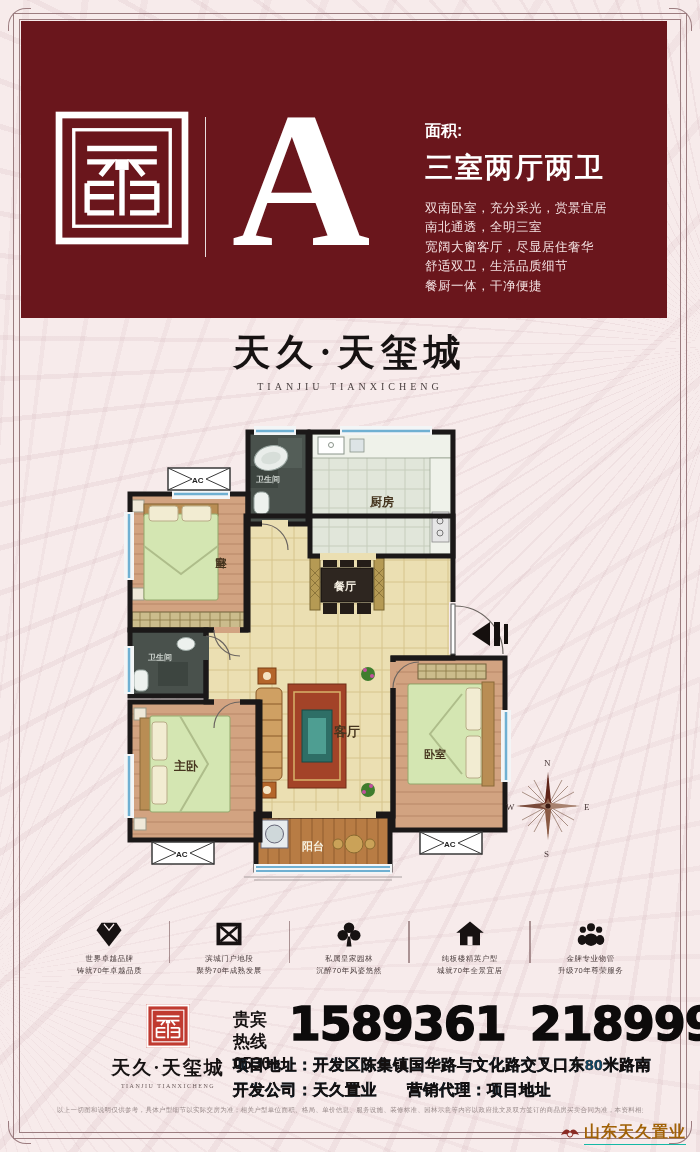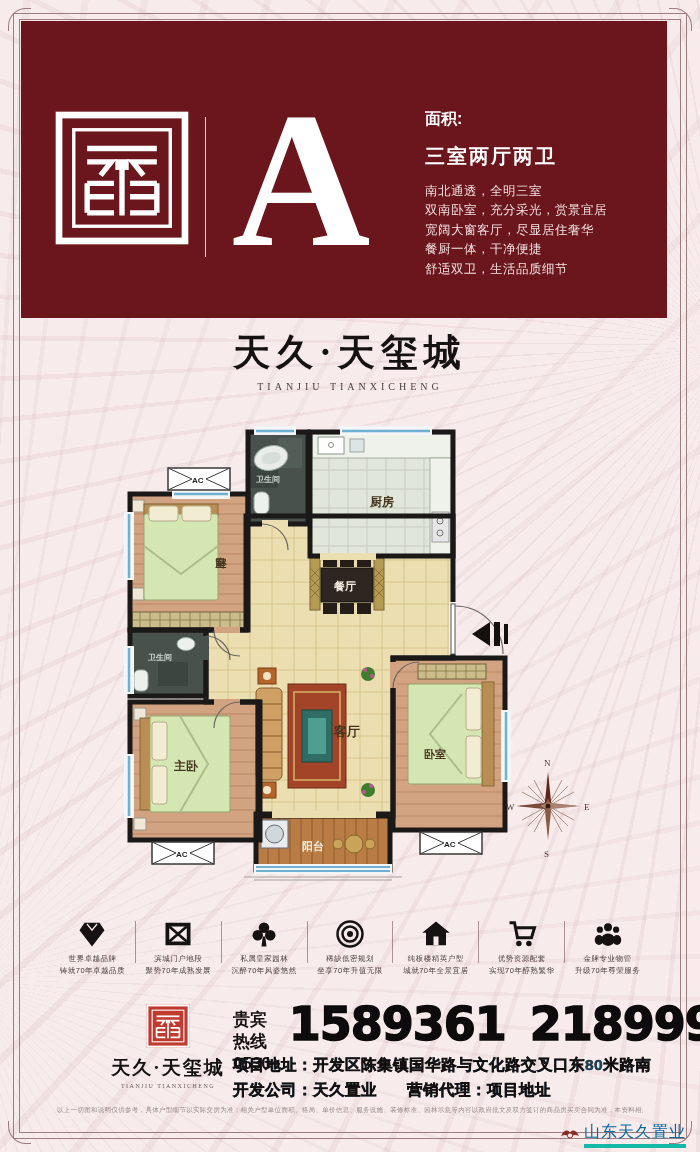--- a/index.html
+++ b/index.html
@@ -19,26 +19,26 @@
   .corner.tr{top:8px;right:8px;border-left:0;border-bottom:0;border-top-right-radius:18px;}
   .corner.bl{bottom:8px;left:8px;border-right:0;border-top:0;border-bottom-left-radius:18px;}
   .corner.br{bottom:8px;right:8px;border-left:0;border-top:0;border-bottom-right-radius:18px;}
 
   
   .header{position:absolute;left:21px;top:21px;width:646px;height:297px;background:#6a161c;}
   .logo-box{position:absolute;left:34px;top:90px;width:134px;height:134px;}
   .hdr-divider{position:absolute;left:184px;top:96px;width:1px;height:140px;background:rgba(255,255,255,.85);}
   .unit-letter{position:absolute;left:200px;top:64px;width:160px;text-align:center;
      font-family:"Liberation Serif",serif;font-weight:bold;font-size:192px;line-height:1;color:#ffffff;}
-  .hdr-right{position:absolute;left:404px;top:88px;width:242px;color:#fff;}
+  .hdr-right{position:absolute;left:404px;top:100px;width:242px;color:#fff;}
   .area-row{display:flex;align-items:flex-end;gap:7px;}
   .area-label{font-size:16px;font-weight:bold;padding-bottom:7px;}
   .area-value{font-family:"DejaVu Sans",sans-serif;font-size:41px;font-weight:900;line-height:1;letter-spacing:-1px;}
   .area-value sup{font-size:17px;vertical-align:20px;letter-spacing:0;}
-  .type-title{font-size:20px;font-weight:bold;letter-spacing:2px;margin-top:6px;}
+  .type-title{font-size:28px;font-weight:bold;letter-spacing:2px;}
   .desc{margin-top:12px;font-size:12.5px;line-height:1.55;color:#f3e1e1;letter-spacing:.5px;}
 
   
   .brand{position:absolute;left:0;top:328px;width:700px;text-align:center;}
   .brand-name{font-family:"Liberation Serif",serif;font-weight:bold;font-size:37px;letter-spacing:6px;color:#161212;}
   .brand-en{margin-top:3px;font-family:"Liberation Serif",serif;font-size:10px;letter-spacing:4px;color:#4c4242;}
 
   
   .plan{position:absolute;left:118px;top:416px;width:480px;height:468px;}
   .plan svg{font-family:"Liberation Sans",sans-serif;}
@@ -64,21 +64,21 @@
           font-size:46px;font-weight:900;line-height:1;color:#0d0b0b;letter-spacing:-1px;
           -webkit-text-stroke:1.5px #0d0b0b;}
   .addresses{position:absolute;left:233px;top:1053px;font-size:15.5px;font-weight:bold;
              line-height:1.6;color:#0c4a6e;letter-spacing:.5px;-webkit-text-stroke:.5px #141010;}
   .addresses .gap{display:inline-block;width:30px;}
 
   
   .disclaimer{position:absolute;left:57px;top:1106px;width:586px;font-size:6.5px;color:#998b8b;
               white-space:nowrap;overflow:hidden;letter-spacing:.3px;}
   .corner-brand{position:absolute;right:14px;top:1122px;display:flex;align-items:center;gap:4px;z-index:5;}
-  .corner-brand .txt{font-size:16px;font-weight:normal;color:#0369a1;border-bottom:4px solid #14b8a6;padding-bottom:1px;letter-spacing:1px;}
+  .corner-brand .txt{font-size:16px;font-weight:bold;color:#a16207;border-bottom:1px solid #14b8a6;padding-bottom:1px;letter-spacing:1px;}
 </style>
 </head>
 <body>
 
 <div class="poster">
   <div class="frame-outer"></div>
   <div class="frame-inner"></div>
   <div class="corner tl"></div>
   <div class="corner tr"></div>
   <div class="corner bl"></div>
@@ -105,25 +105,25 @@
       <use href="#seal-glyph"></use>
     </svg>
     <div class="hdr-divider"></div>
     <div class="unit-letter">A</div>
     <div class="hdr-right">
       <div class="area-row">
         <span class="area-label">面积:</span>
       </div>
       <div class="type-title">三室两厅两卫</div>
       <div class="desc">
+        <div>双南卧室，充分采光，赏景宜居</div>
         <div>南北通透，全明三室</div>
-        <div>双南卧室，充分采光，赏景宜居</div>
         <div>宽阔大窗客厅，尽显居住奢华</div>
+        <div>舒适双卫，生活品质细节</div>
         <div>餐厨一体，干净便捷</div>
-        <div>舒适双卫，生活品质细节</div>
       </div>
     </div>
   </div>
 
   <div class="brand">
     <div class="brand-name">天久·天玺城</div>
     <div class="brand-en">TIANJIU TIANXICHENG</div>
   </div>
 
   <div class="plan">
@@ -398,54 +398,32 @@
           <circle cx="7" cy="13" r="4.2"></circle>
           <circle cx="17" cy="13" r="4.2"></circle>
         <path d="M11 14h2l1 8h-4z"></path>
       </svg>
       <div class="cap">
           <div>私属皇家园林</div>
           <div>沉醉70年风姿悠然</div>
         </div>
     </div>
     <div class="feat-div"></div>
-    <div class="feature">
-      <svg viewBox="0 0 24 24" fill="none" stroke="#171212">
-        <circle cx="12" cy="12" r="10" stroke-width="2"></circle>
-          <circle cx="12" cy="12" r="6" stroke-width="2"></circle>
-          <circle cx="12" cy="12" r="2.4" fill="#171212" stroke="none"></circle>
-      </svg>
-      <div class="cap">
-          <div>稀缺低密规划</div>
-          <div>坐享70年升值无限</div>
-        </div>
-    </div>
     <div class="feat-div"></div>
     <div class="feature">
       <svg viewBox="0 0 24 24" fill="#171212">
         <path d="M12 2L23 11h-3v10H4V11H1z"></path>
           <rect x="10" y="14" width="4" height="7" fill="#f7ebeb"></rect>
       </svg>
       <div class="cap">
           <div>纯板楼精英户型</div>
           <div>城就70年全景宜居</div>
         </div>
     </div>
     <div class="feat-div"></div>
-    <div class="feature">
-      <svg viewBox="0 0 24 24" fill="#171212">
-        <path d="M2 3h4l2.4 12h11.2L22 7H7" fill="none" stroke="#171212" stroke-width="2.4"></path>
-        <circle cx="9.5" cy="19.5" r="2.2"></circle>
-          <circle cx="17.5" cy="19.5" r="2.2"></circle>
-      </svg>
-      <div class="cap">
-          <div>优势资源配套</div>
-          <div>实现70年醇熟繁华</div>
-        </div>
-    </div>
     <div class="feat-div"></div>
     <div class="feature">
       <svg viewBox="0 0 24 24" fill="#171212">
         <circle cx="12" cy="6.5" r="3.2"></circle>
           <circle cx="5.5" cy="8.5" r="2.5"></circle>
           <circle cx="18.5" cy="8.5" r="2.5"></circle>
         <ellipse cx="12" cy="16.5" rx="5.5" ry="5"></ellipse>
           <ellipse cx="4.8" cy="16.8" rx="3.4" ry="4"></ellipse>
           <ellipse cx="19.2" cy="16.8" rx="3.4" ry="4"></ellipse>
       </svg>

